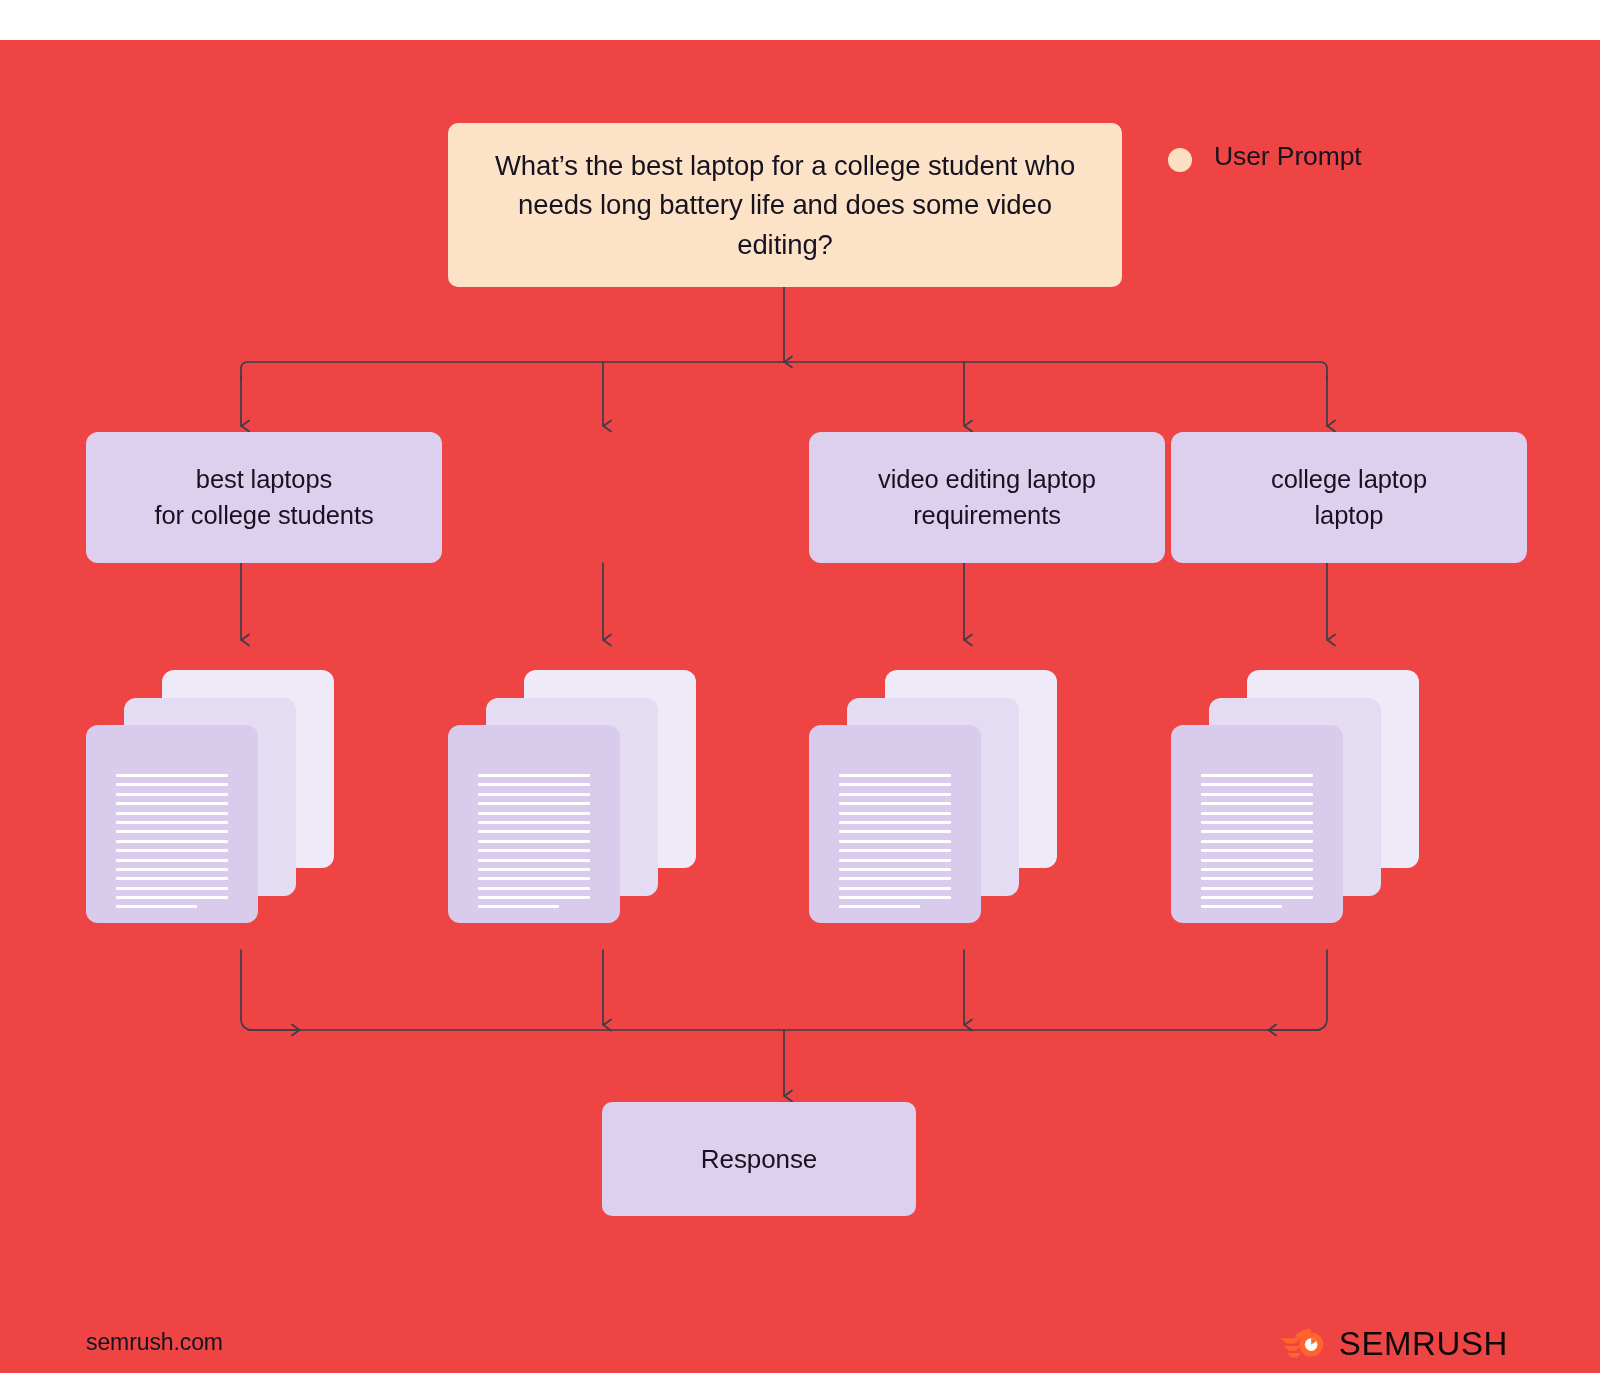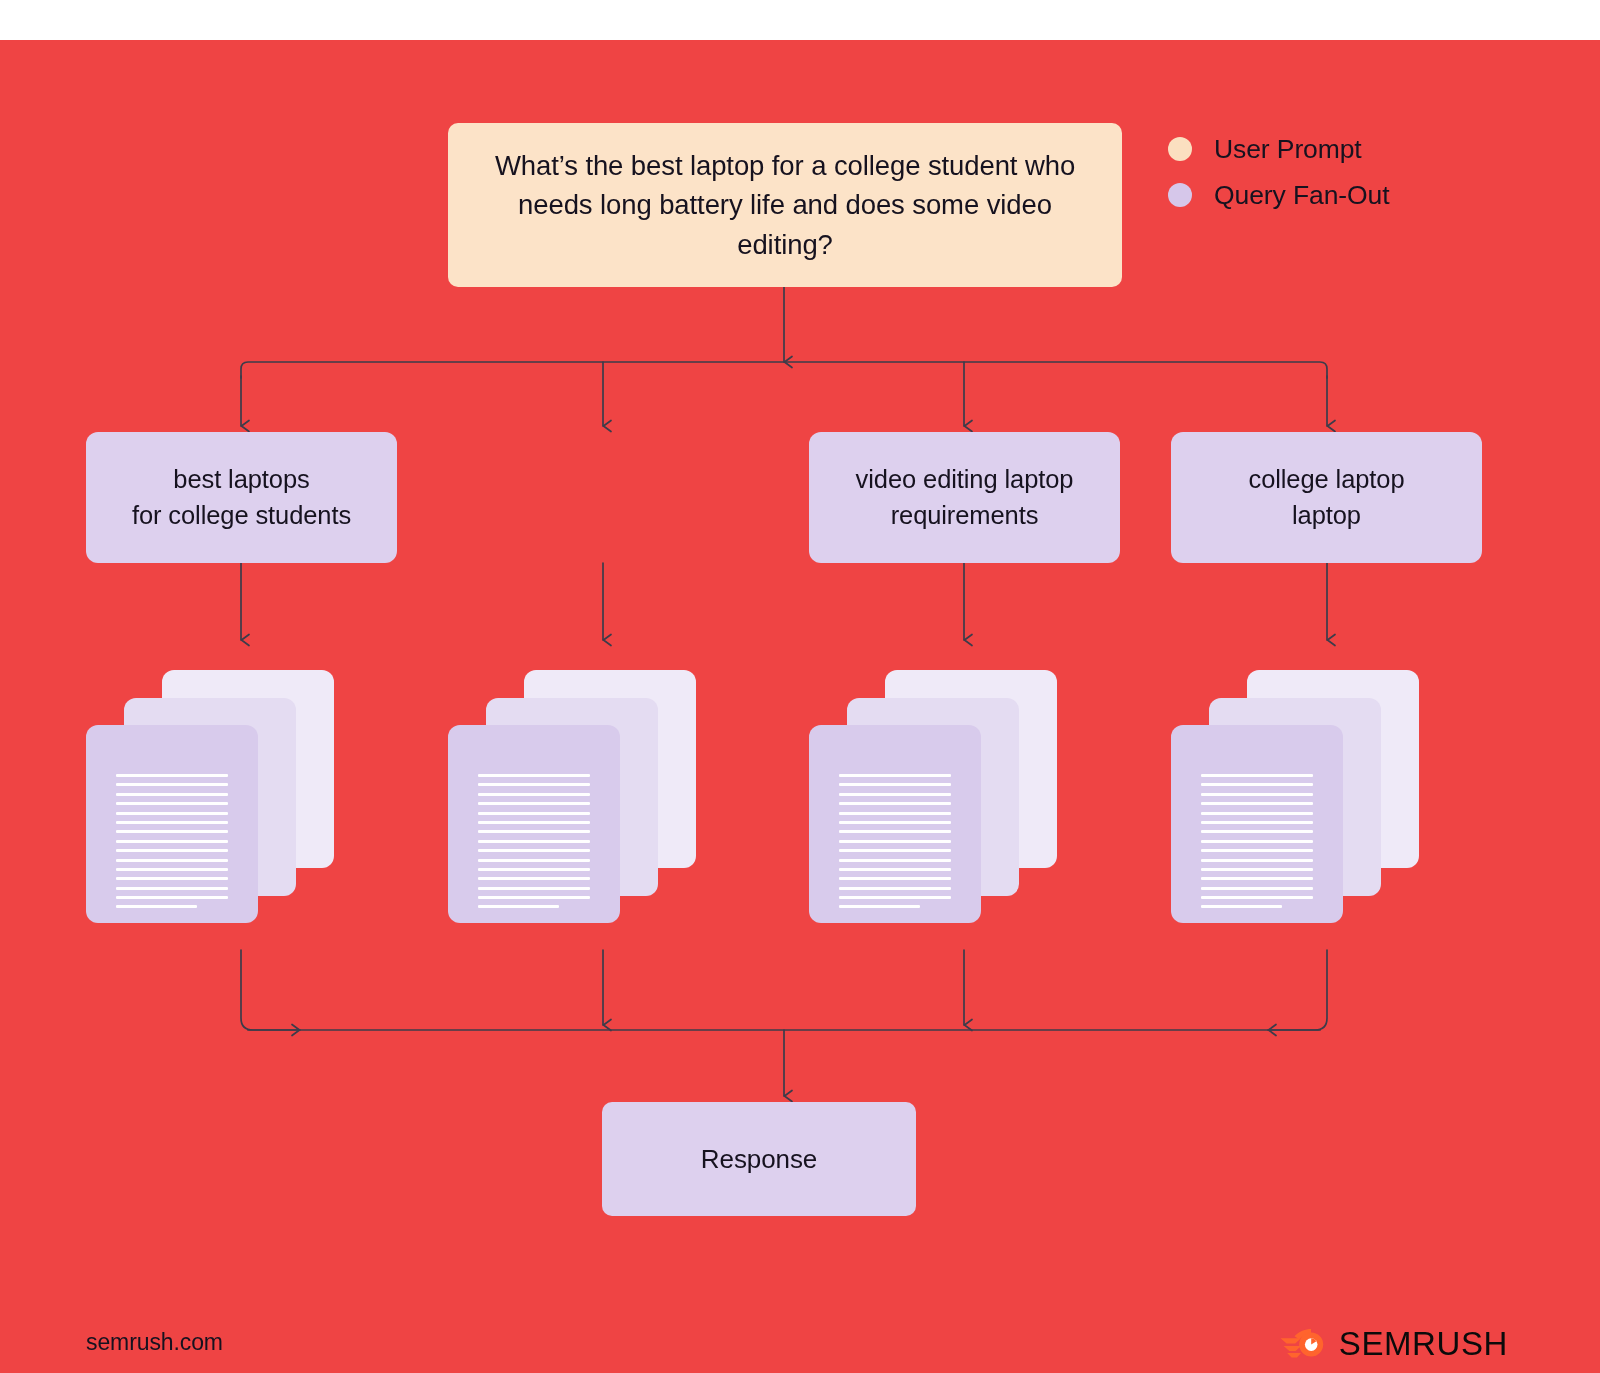--- a/index.html
+++ b/index.html
@@ -50,21 +50,21 @@
     background: #fce3c8;
     border-radius: 10px;
     padding: 10px 34px;
     font-size: 27.5px;
     line-height: 1.42;
     letter-spacing: -0.1px;
   }
 
   .query-box {
     top: 392px;
-    width: 311px;
+    width: 356px;
     height: 131px;
     background: #ddd0ee;
     border-radius: 12px;
     font-size: 25.5px;
     line-height: 1.38;
     padding: 12px 16px;
     letter-spacing: -0.1px;
   }
   .query-box.c0 { left: 86px; }
   .query-box.c1 { left: 448px; }
@@ -134,21 +134,21 @@
   .doc-line.short { width: 72%; }
 
   
   #legend {
     position: absolute;
     left: 1168px;
     top: 86px;
   }
   .legend-row {
     display: flex;
-    align-items: center;
+    align-items: flex-end;
     height: 46px;
   }
   .legend-dot {
     width: 24px;
     height: 24px;
     border-radius: 50%;
     flex: 0 0 auto;
   }
   .legend-dot.prompt { background: #fbdfc0; }
   .legend-dot.fanout { background: #d6c7ea; }
@@ -346,24 +346,20 @@
         </div>
     </div>
   </div>
 
   <div class="node response-box">Response</div>
 
   <div id="legend">
     <div class="legend-row">
       <span class="legend-dot prompt"></span>
       <span class="legend-label">User Prompt</span>
-    </div>
-    <div class="legend-row">
-      <span class="legend-dot fanout"></span>
-      <span class="legend-label">Query Fan-Out</span>
     </div>
   </div>
 
   <div id="footer-url">semrush.com</div>
 
   <div id="brand">
     <svg id="brand-mark" viewBox="0 0 46 34">
       <g fill="#ff642d">
         <path d="M0.5,12.2 L21,12.2 L15.2,17.4 L6.6,17.4 Z"></path>
         <path d="M3.6,20.0 L21,20.0 L15.6,25.0 L9.4,25.0 Z"></path>

